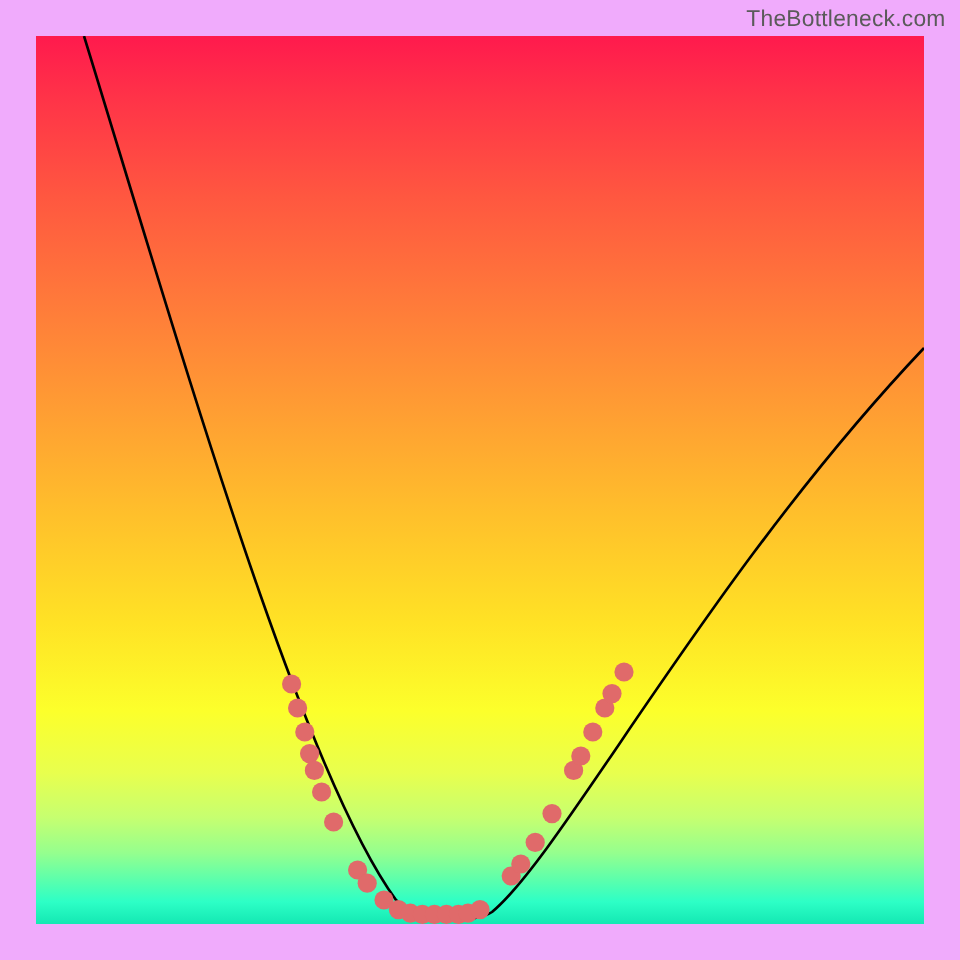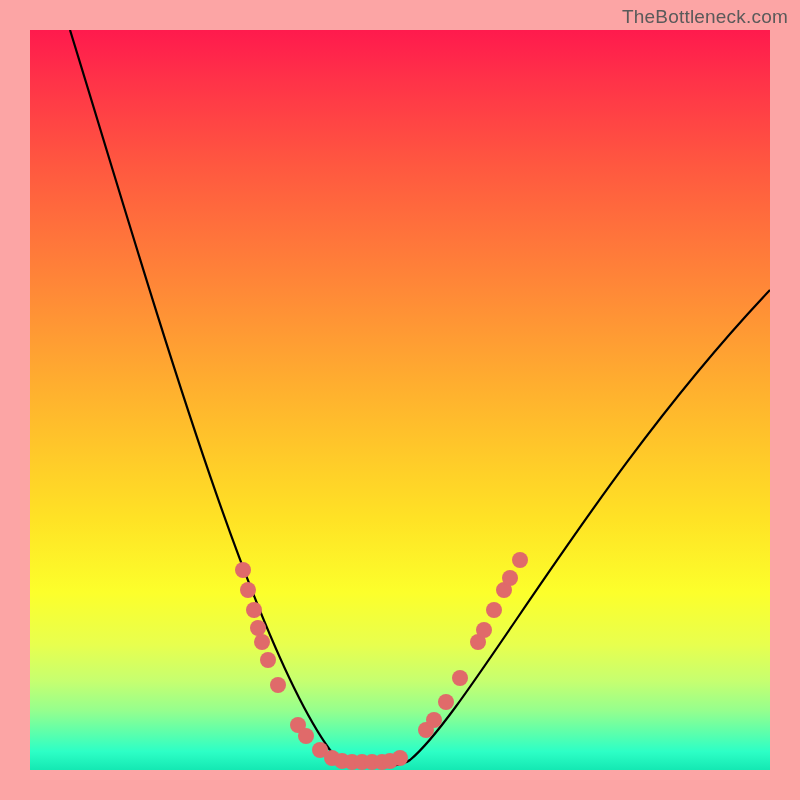--- a/index.html
+++ b/index.html
@@ -10,21 +10,21 @@
     overflow: hidden;
     background: #000;
     font-family: Arial, sans-serif;
   }
   .frame {
     position: absolute;
     left: 0;
     top: 0;
     width: 800px;
     height: 800px;
-    background: #fca5a5;
+    background: #f0abfc;
   }
   .plot-area {
     position: absolute;
     left: 30px;
     top: 30px;
     width: 740px;
     height: 740px;
     background: linear-gradient(to bottom,
       #ff1a4d 0%,
       #ff3348 7%,

